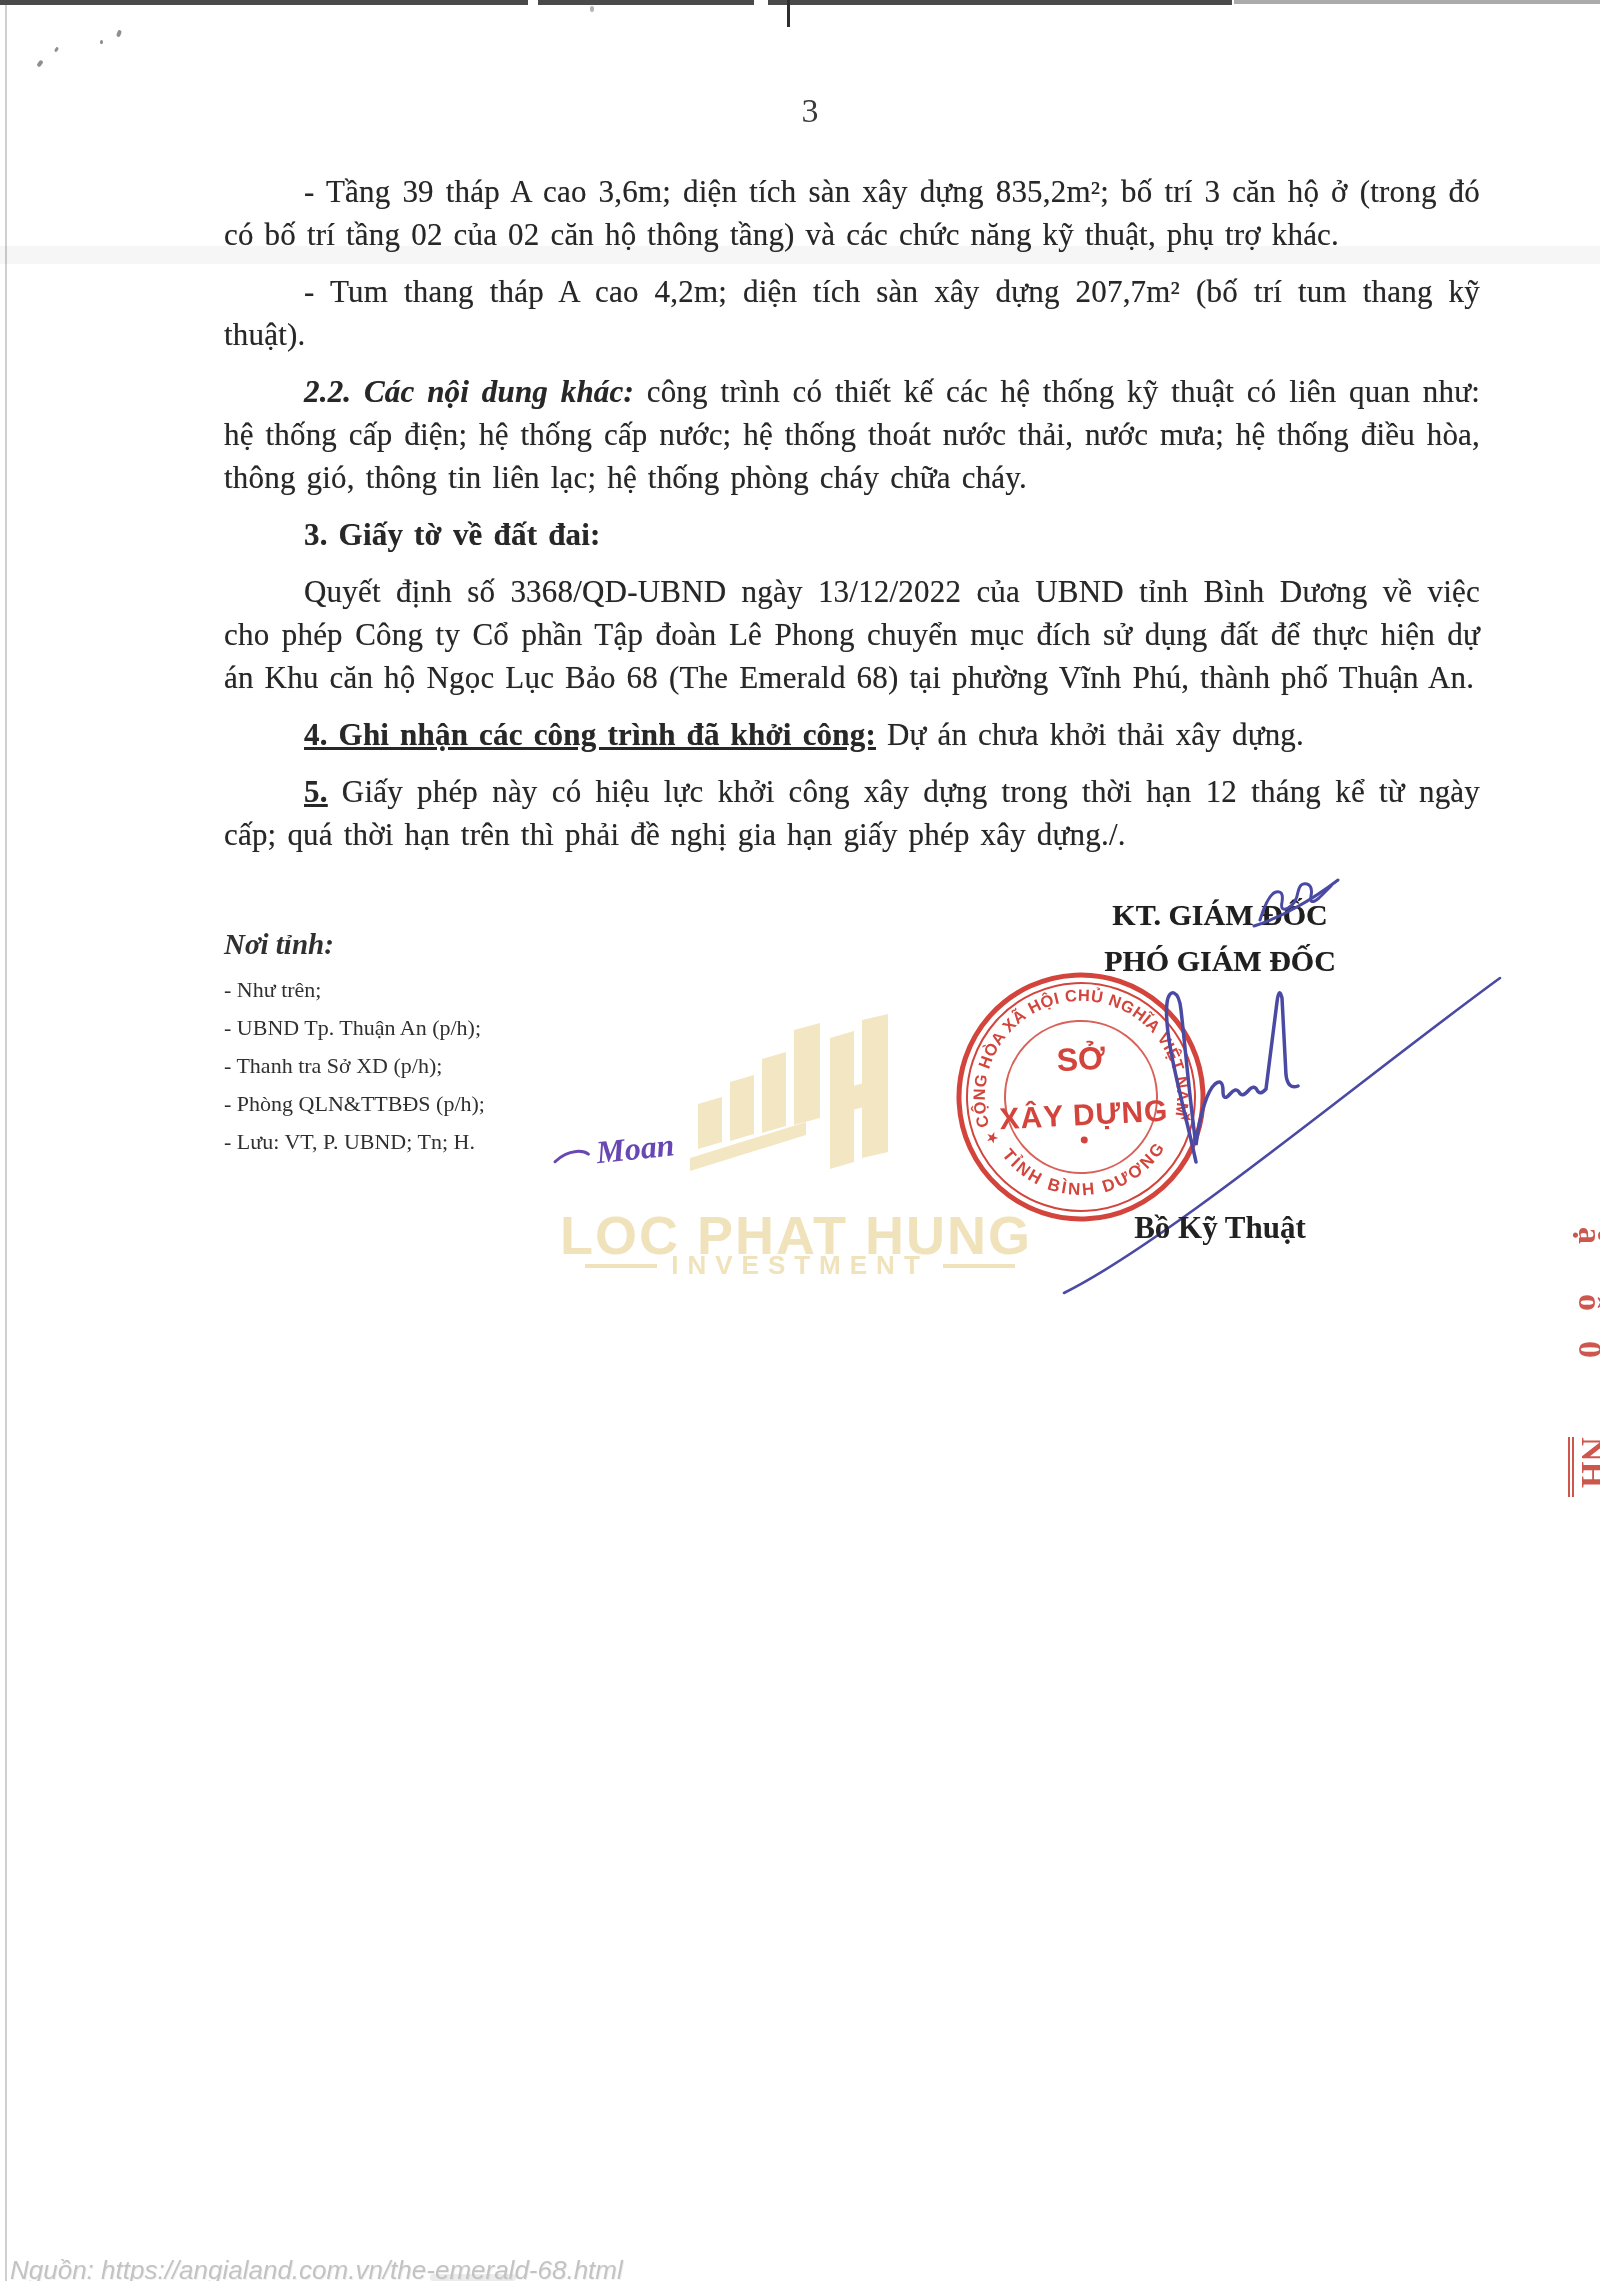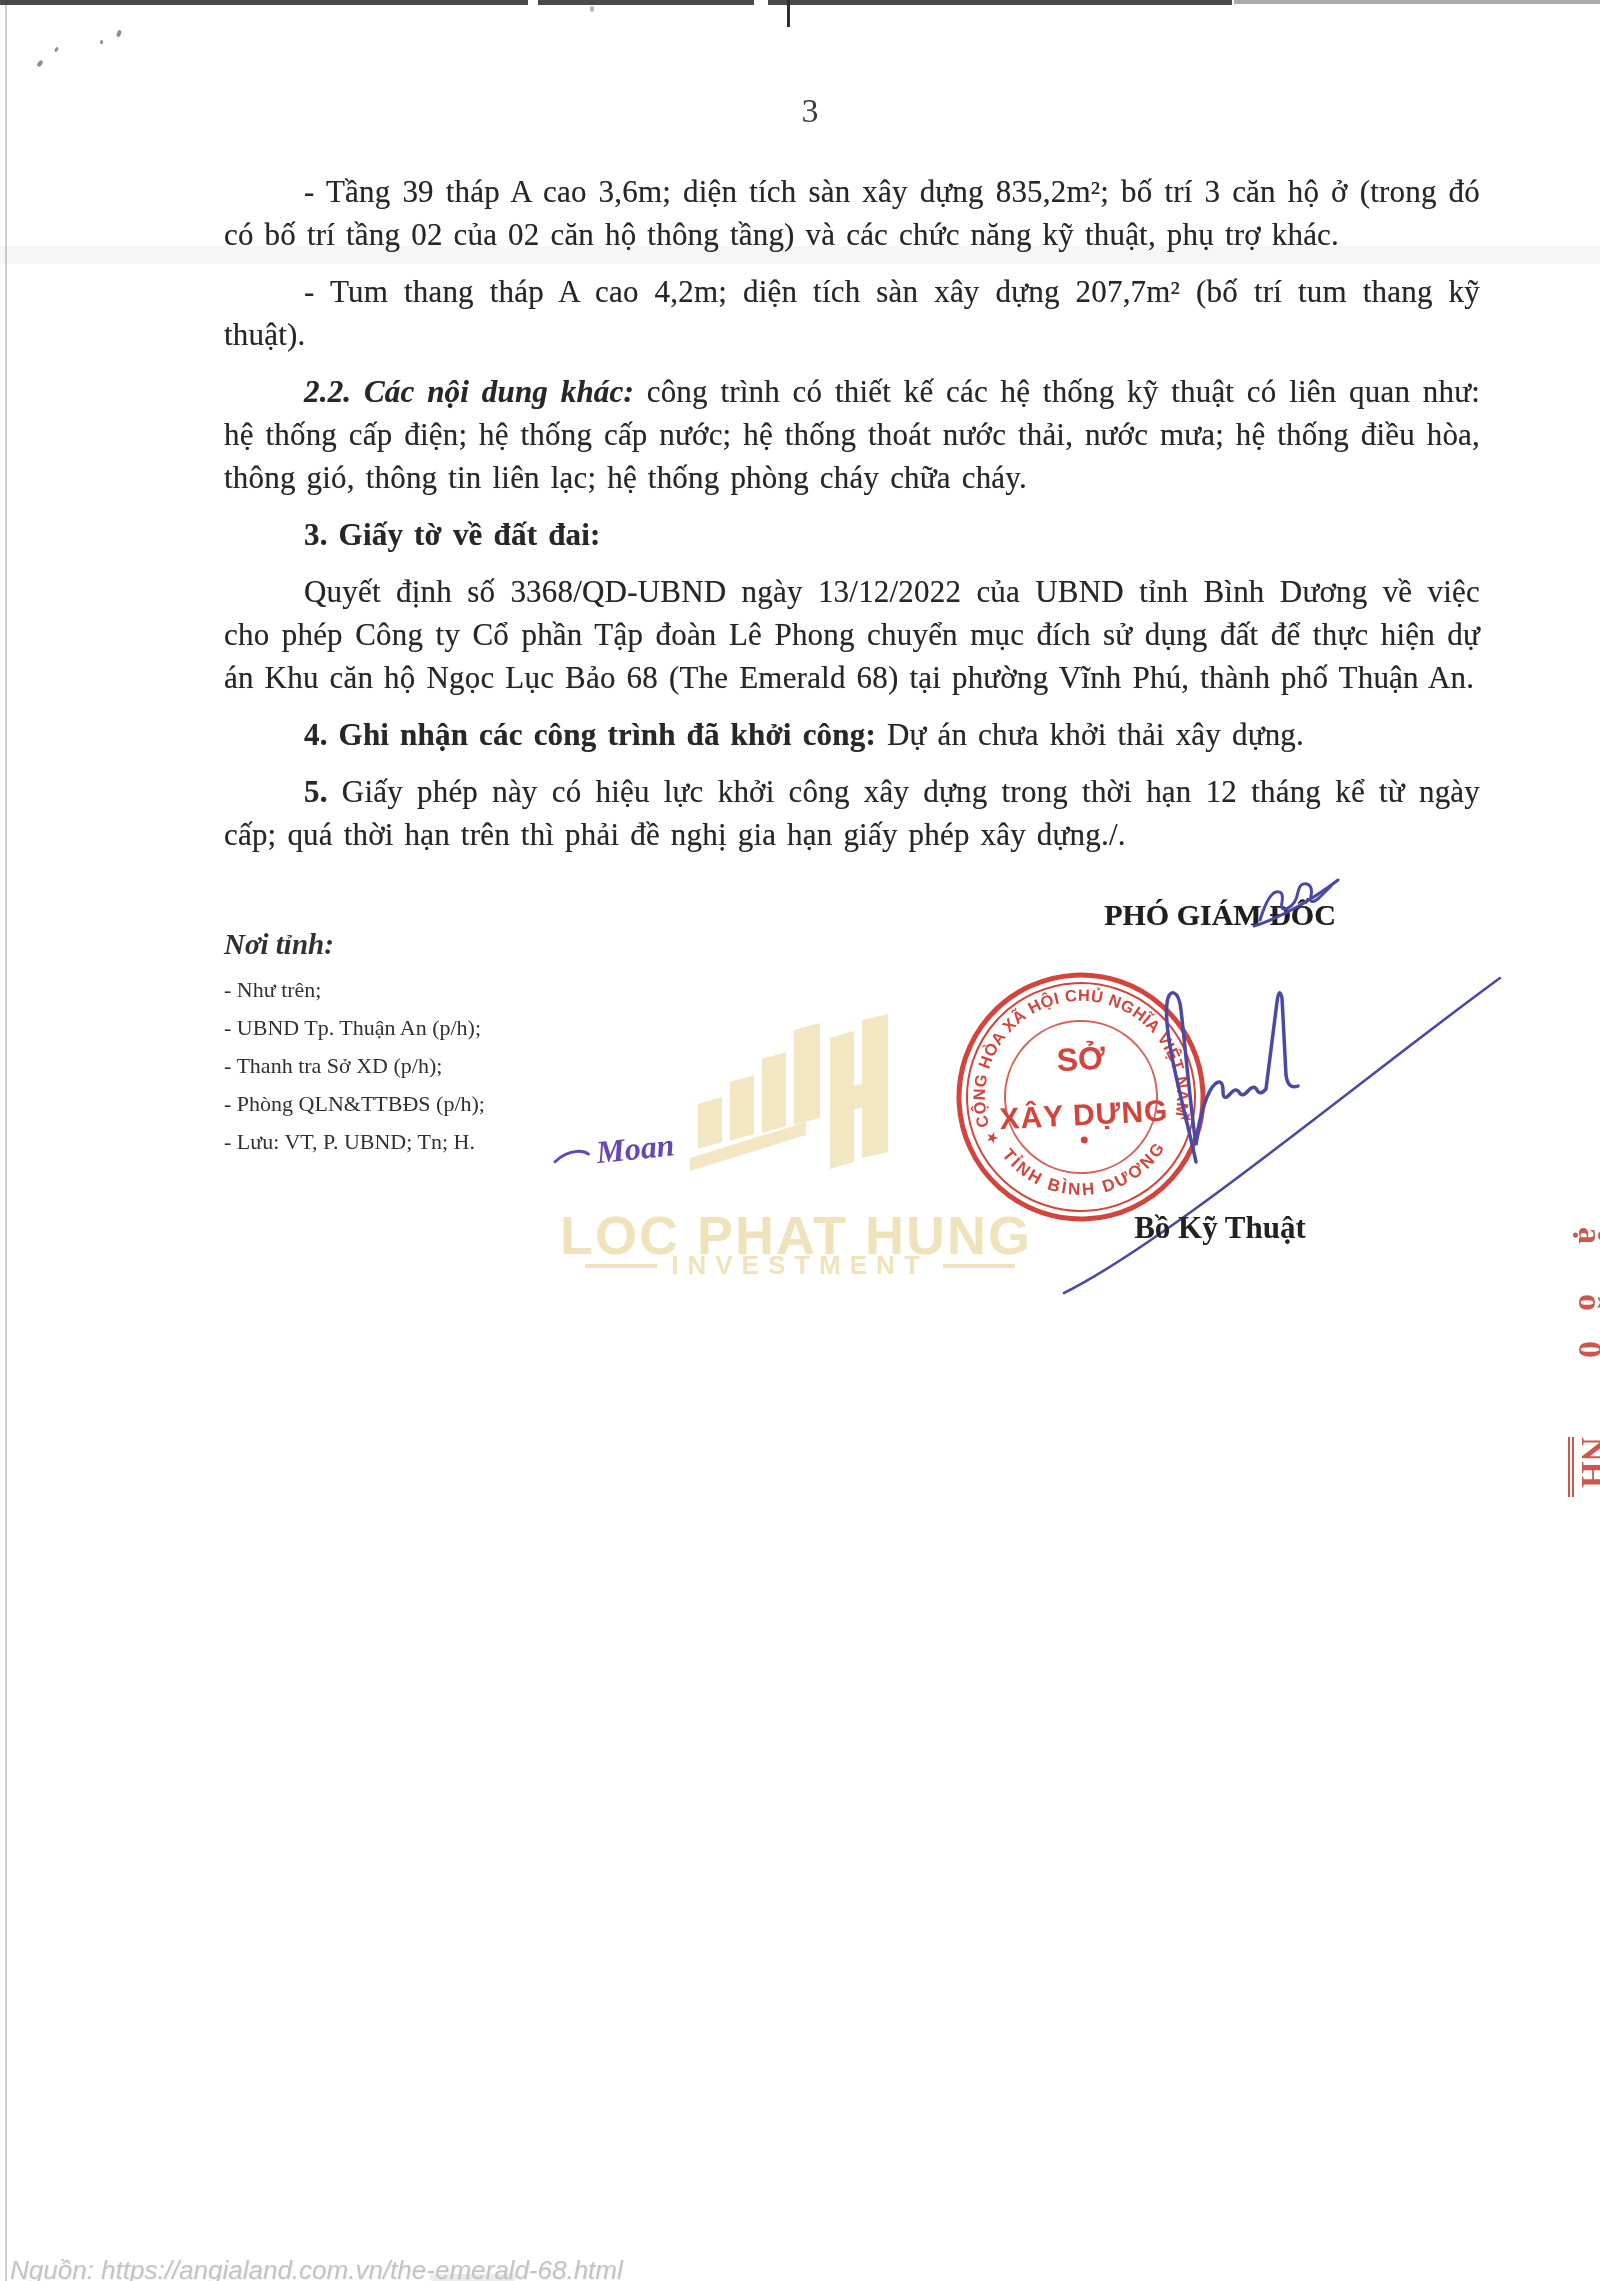--- a/index.html
+++ b/index.html
@@ -25,21 +25,21 @@
     font-size:34px;color:#3a3a3a;}
 
   
   .doc-body{
     position:absolute;left:224px;top:170px;width:1256px;
     font-size:31px;line-height:43px;color:#272727;text-align:justify;
     word-spacing:3px;letter-spacing:.2px;
     text-shadow:0 0 .7px rgba(0,0,0,.45);
   }
   .doc-body p{margin:0 0 14px 0;text-indent:80px;}
-  .lead-bold{font-weight:bold;}
+  .lead-bold{font-weight:bold;text-decoration:underline;}
   .lead-bold-italic{font-weight:bold;font-style:italic;}
   .heading-line{font-weight:bold;}
 
   
   .sig-title{position:absolute;left:1000px;top:892px;width:440px;text-align:center;
     font-weight:bold;font-size:30px;line-height:46px;color:#1f1f1f;
     text-shadow:0 0 .7px rgba(0,0,0,.5);}
   .signer-name{position:absolute;left:1050px;top:1210px;width:340px;text-align:center;
     font-weight:bold;font-size:31px;color:#222;}
 
@@ -108,20 +108,21 @@
     <p><span>- Tầng 39 tháp A cao 3,6m; diện tích sàn xây dựng 835,2m²; bố trí 3 căn hộ ở (trong đó có bố trí tầng 02 của 02 căn hộ thông tầng) và các chức năng kỹ thuật, phụ trợ khác.</span></p>
     <p><span>- Tum thang tháp A cao 4,2m; diện tích sàn xây dựng 207,7m² (bố trí tum thang kỹ thuật).</span></p>
     <p><span class="lead-bold-italic">2.2. Các nội dung khác:</span><span> công trình có thiết kế các hệ thống kỹ thuật có liên quan như: hệ thống cấp điện; hệ thống cấp nước; hệ thống thoát nước thải, nước mưa; hệ thống điều hòa, thông gió, thông tin liên lạc; hệ thống phòng cháy chữa cháy.</span></p>
     <p class="heading-line"><span>3. Giấy tờ về đất đai:</span></p>
     <p><span>Quyết định số 3368/QD-UBND ngày 13/12/2022 của UBND tỉnh Bình Dương về việc cho phép Công ty Cổ phần Tập đoàn Lê Phong chuyển mục đích sử dụng đất để thực hiện dự án Khu căn hộ Ngọc Lục Bảo 68 (The Emerald 68) tại phường Vĩnh Phú, thành phố Thuận An.</span></p>
     <p><span class="lead-bold">4. Ghi nhận các công trình đã khởi công:</span><span> Dự án chưa khởi thải xây dựng.</span></p>
     <p><span class="lead-bold">5.</span><span> Giấy phép này có hiệu lực khởi công xây dựng trong thời hạn 12 tháng kể từ ngày cấp; quá thời hạn trên thì phải đề nghị gia hạn giấy phép xây dựng./.</span></p>
   </div>
 
   <div class="sig-title">
+    <div>KT. GIÁM ĐỐC</div>
     <div>PHÓ GIÁM ĐỐC</div>
   </div>
 
   <div class="recipients">
     <div class="heading">Nơi tỉnh:</div>
     <div class="item">- Như trên;</div>
     <div class="item">- UBND Tp. Thuận An (p/h);</div>
     <div class="item">- Thanh tra Sở XD (p/h);</div>
     <div class="item">- Phòng QLN&amp;TTBĐS (p/h);</div>
     <div class="item">- Lưu: VT, P. UBND; Tn; H.</div>

